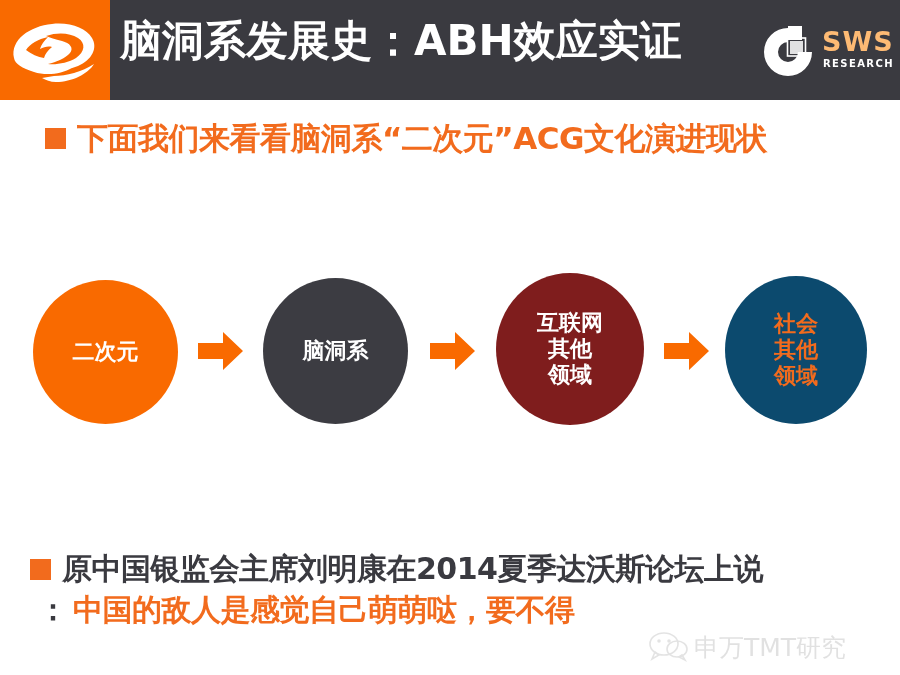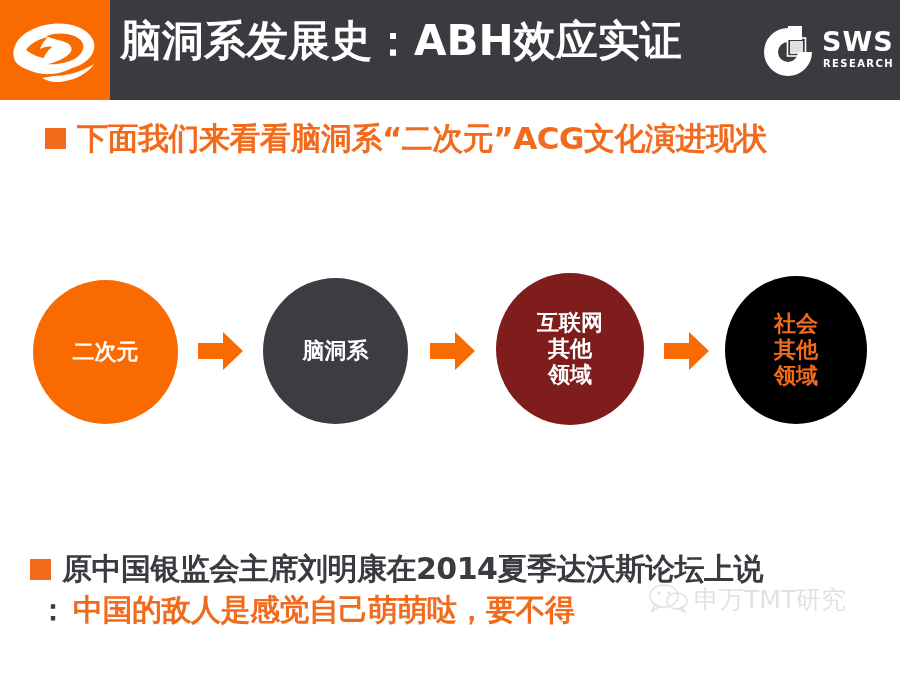--- a/index.html
+++ b/index.html
@@ -59,21 +59,21 @@
     right: 12px;
     top: 22px;
     width: 128px;
     height: 58px;
   }
   .sws-mark { position: absolute; left: 0; top: 2px; }
   .sws-word {
     position: absolute;
     left: 62px;
     top: 6px;
-    color: #ffffff;
+    color: #fdba74;
     font-size: 27px;
     font-weight: bold;
     letter-spacing: 1px;
     line-height: 28px;
     font-family: "DejaVu Sans", "Liberation Sans", sans-serif;
   }
   .sws-sub {
     position: absolute;
     left: 63px;
     top: 36px;
@@ -146,21 +146,21 @@
   .node-2 .node-label { color: #ffffff; font-size: 22px; }
   .node-3 {
     left: 496px; top: 5px;
     width: 148px; height: 152px;
     background: #7f1d1d;
   }
   .node-3 .node-label { color: #ffffff; font-size: 22px; }
   .node-4 {
     left: 725px; top: 8px;
     width: 142px; height: 148px;
-    background: #000000;
+    background: #0c4a6e;
   }
   .node-4 .node-label { color: #F26B1D; font-size: 22px; }
 
   .arrow {
     position: absolute;
     top: 62px;
     width: 46px;
     height: 42px;
   }
   .arrow-1 { left: 198px; }
@@ -202,21 +202,21 @@
     color: #F26B1D;
     font-size: 30px;
     font-weight: bold;
     letter-spacing: -0.5px;
   }
 
   
   .watermark {
     position: absolute;
     left: 648px;
-    top: 582px;
+    top: 630px;
     display: flex;
     align-items: center;
     opacity: 0.42;
   }
   .watermark-text {
     margin-left: 6px;
     color: #b9b9b9;
     font-size: 25px;
     font-weight: normal;
     line-height: 30px;

